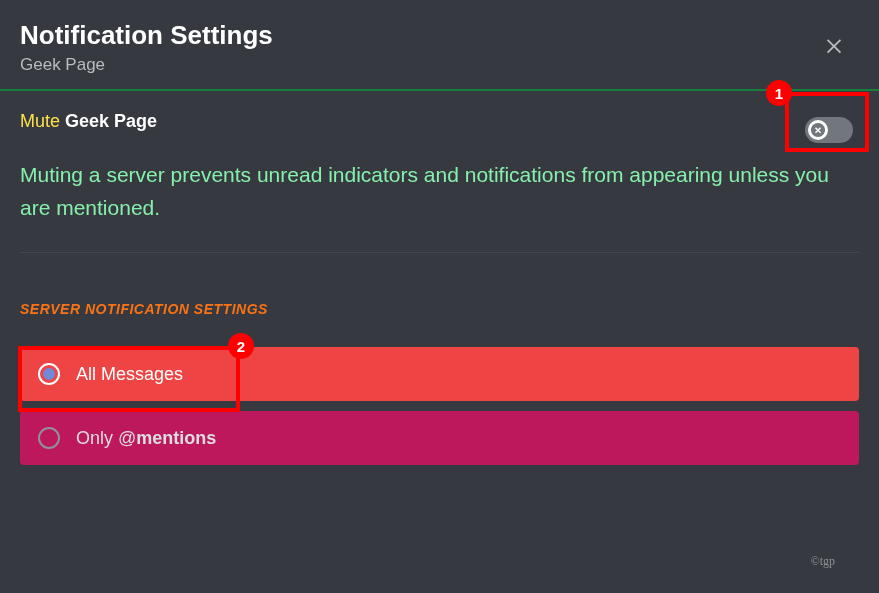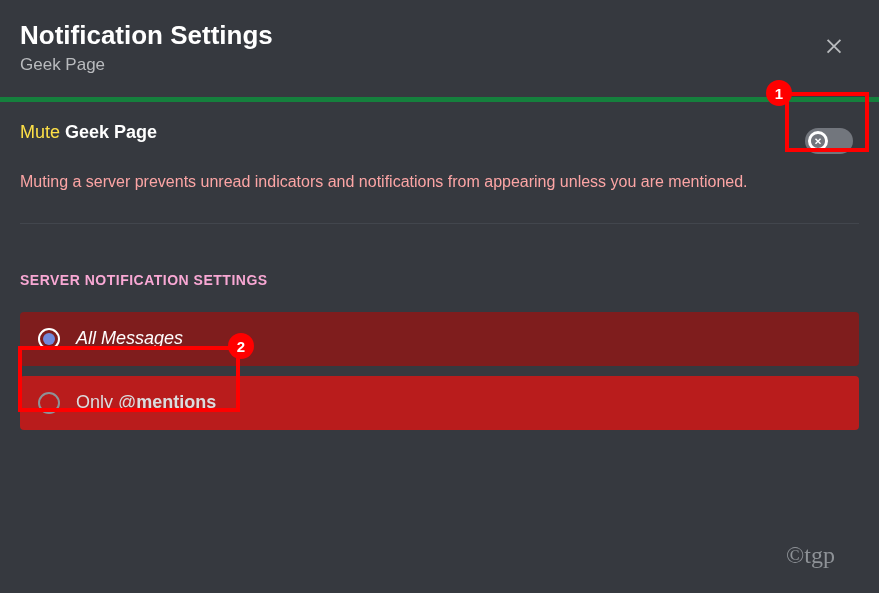--- a/index.html
+++ b/index.html
@@ -6,22 +6,22 @@
     body {
       width: 879px;
       height: 593px;
       background: #36393f;
       font-family: "Whitney", "Helvetica Neue", Helvetica, Arial, sans-serif;
       color: #dcddde;
       overflow: hidden;
       position: relative;
     }
     .header {
-      padding: 20px 20px 22px 20px;
-      border-bottom: 5px solid #15803d;
+      padding: 20px 20px 14px 20px;
+      border-bottom: 2px solid #15803d;
       display: flex;
       justify-content: space-between;
       align-items: flex-start;
       gap: 47px;
     }
     .header-left { flex: 1; }
     .title {
       color: #ffffff;
       font-size: 26px;
       font-weight: 600;
@@ -72,51 +72,52 @@
       border-radius: 50%;
       position: absolute;
       top: 3px;
       left: 3px;
       display: flex;
       align-items: center;
       justify-content: center;
     }
     .toggle-knob svg { display: block; }
     .mute-desc {
-      color: #fca5a5;
-      font-size: 16px;
+      color: #86efac;
+      font-size: 21px;
       line-height: 1.55;
       margin-bottom: 28px;
       max-width: 820px;
     }
     .divider {
       border: none;
       border-top: 1px solid #42464d;
       margin: 0 0 48px 0;
     }
     .section-header {
-      color: #f9a8d4;
+      color: #f97316;
       font-size: 14px;
       font-weight: 600;
       letter-spacing: 0.5px;
       text-transform: uppercase;
-      margin-bottom: 24px;
+      margin-bottom: 30px;
+      font-style: italic;
     }
     .radio-group { display: flex; flex-direction: column; gap: 10px; position: relative; }
     .radio-row {
-      background: #b91c1c;
+      background: #be185d;
       border-radius: 4px;
       padding: 16px 18px;
       display: flex;
       align-items: center;
       gap: 16px;
       cursor: pointer;
       position: relative;
     }
-    .radio-row.selected { background: #7f1d1d; font-style: italic; }
+    .radio-row.selected { background: #ef4444; }
     .radio-outer {
       width: 22px;
       height: 22px;
       border-radius: 50%;
       border: 2px solid #8e9297;
       display: flex;
       align-items: center;
       justify-content: center;
       flex-shrink: 0;
     }
@@ -158,21 +159,21 @@
       justify-content: center;
       font-family: Arial, sans-serif;
     }
     .badge-1 { top: 80px; left: 766px; }
     .badge-2 { top: 333px; left: 228px; }
     .watermark {
       position: absolute;
       right: 44px;
       bottom: 24px;
       color: #8e9297;
-      font-size: 24px;
+      font-size: 12px;
       font-family: Georgia, serif;
     }
   </style>
 </head>
 <body>
 
 <div class="header">
   <div class="header-left">
     <div class="title">Notification Settings</div>
     <div class="subtitle">Geek Page</div>

